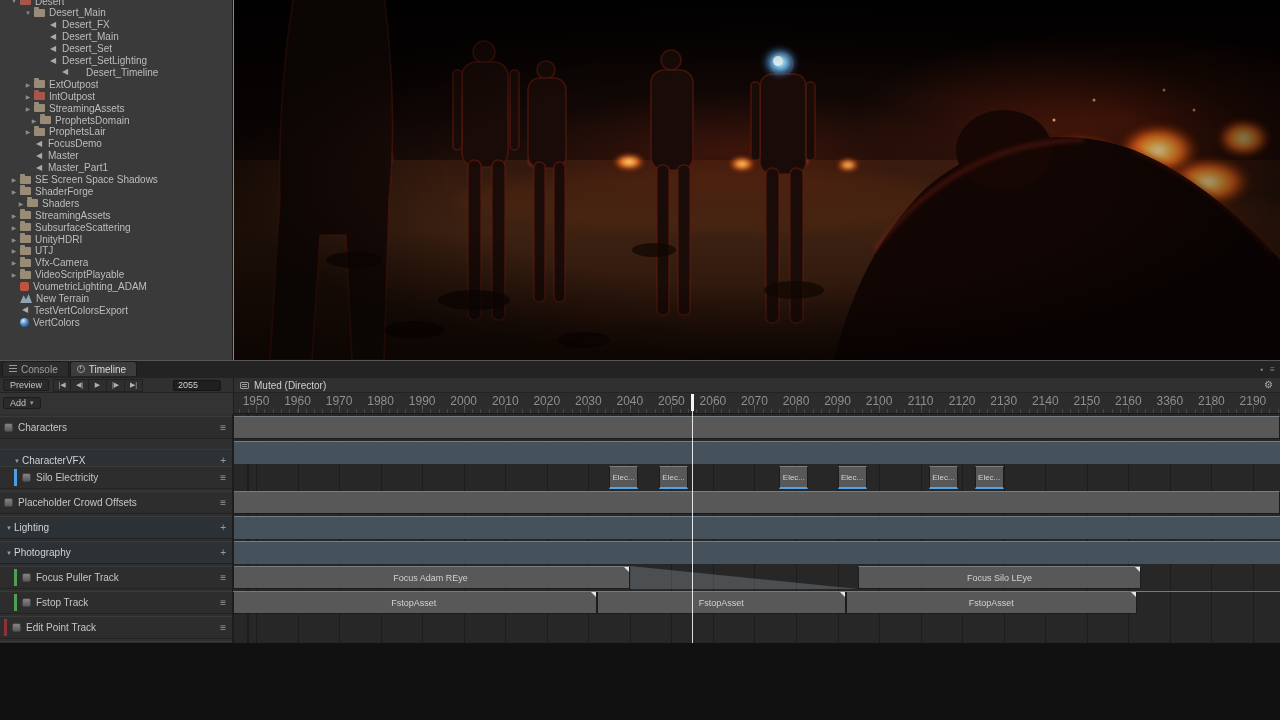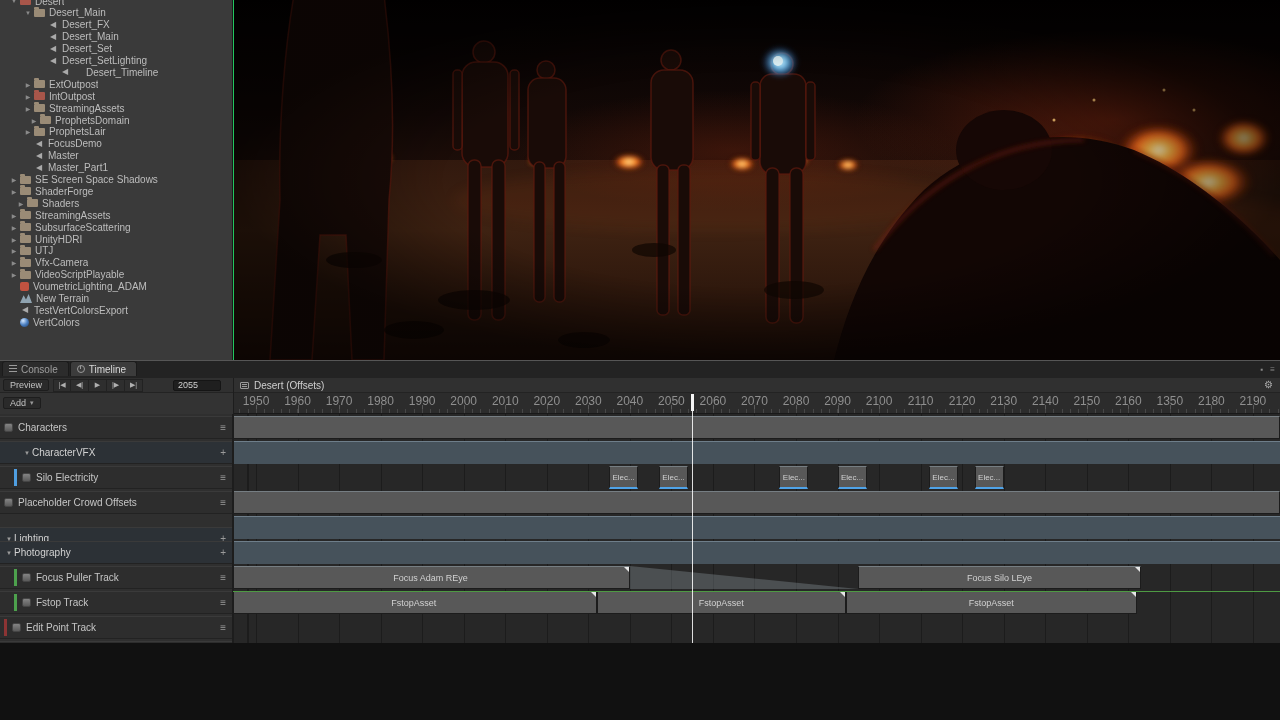--- a/index.html
+++ b/index.html
@@ -382,21 +382,21 @@
       <div id="transport">
           <div class="tbtn">|◀</div>
           <div class="tbtn">◀|</div>
           <div class="tbtn">▶</div>
           <div class="tbtn">|▶</div>
           <div class="tbtn">▶|</div>
         </div>
       <div id="frame-field">2055</div>
       <div id="breadcrumb">
         <span class="bc-ic"></span>
-        <span>Desert (Offsets)</span>
+        <span>Muted (Director)</span>
       </div>
       <span id="gear"></span>
     </div>
 
     <div id="ruler-row">
       <div class="btn" id="add-btn">
         <span>Add</span>
         <span class="dd">▾</span>
       </div>
       <div id="ruler-scale">
@@ -437,53 +437,53 @@
           <span class="ruler-label" style="left: 729.18px;">2120</span>
           <span class="ruler-tick" style="left: 729.18px;"></span>
           <span class="ruler-label" style="left: 770.72px;">2130</span>
           <span class="ruler-tick" style="left: 770.72px;"></span>
           <span class="ruler-label" style="left: 812.26px;">2140</span>
           <span class="ruler-tick" style="left: 812.26px;"></span>
           <span class="ruler-label" style="left: 853.8px;">2150</span>
           <span class="ruler-tick" style="left: 853.8px;"></span>
           <span class="ruler-label" style="left: 895.34px;">2160</span>
           <span class="ruler-tick" style="left: 895.34px;"></span>
-          <span class="ruler-label" style="left: 936.88px;">1350</span>
+          <span class="ruler-label" style="left: 936.88px;">3360</span>
           <span class="ruler-tick" style="left: 936.88px;"></span>
           <span class="ruler-label" style="left: 978.42px;">2180</span>
           <span class="ruler-tick" style="left: 978.42px;"></span>
           <span class="ruler-label" style="left: 1019.96px;">2190</span>
           <span class="ruler-tick" style="left: 1019.96px;"></span>
         </div>
     </div>
 
     <div id="tracks">
       <div id="track-headers">
           <div class="trow th" style="top: 2px; padding-left: 4px;">
             <span class="chip"></span>
             <span class="th-label">Characters</span>
             <span class="th-right">≡</span>
           </div>
-          <div class="trow th group" style="top: 27px; padding-left: 22px;">
+          <div class="trow th group" style="top: 35px; padding-left: 12px;">
             <span class="th-arrow">▼</span>
             <span class="th-label">CharacterVFX</span>
             <span class="th-right">+</span>
           </div>
           <div class="trow th" style="top: 52px; padding-left: 14px;">
             <span class="accent" style="background: rgb(79, 158, 224);"></span>
             <span class="chip"></span>
             <span class="th-label">Silo Electricity</span>
             <span class="th-right">≡</span>
           </div>
           <div class="trow th" style="top: 77px; padding-left: 4px;">
             <span class="chip"></span>
             <span class="th-label">Placeholder Crowd Offsets</span>
             <span class="th-right">≡</span>
           </div>
-          <div class="trow th group" style="top: 102px; padding-left: 4px; margin-top: 11px;">
+          <div class="trow th group" style="top: 102px; padding-left: 4px;">
             <span class="th-arrow">▼</span>
             <span class="th-label">Lighting</span>
             <span class="th-right">+</span>
           </div>
           <div class="trow th group" style="top: 127px; padding-left: 4px;">
             <span class="th-arrow">▼</span>
             <span class="th-label">Photography</span>
             <span class="th-right">+</span>
           </div>
           <div class="trow th" style="top: 152px; padding-left: 14px;">

